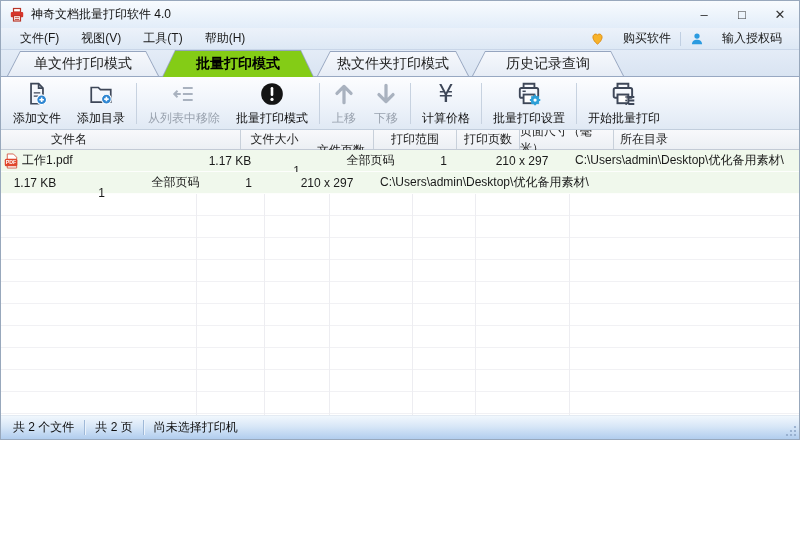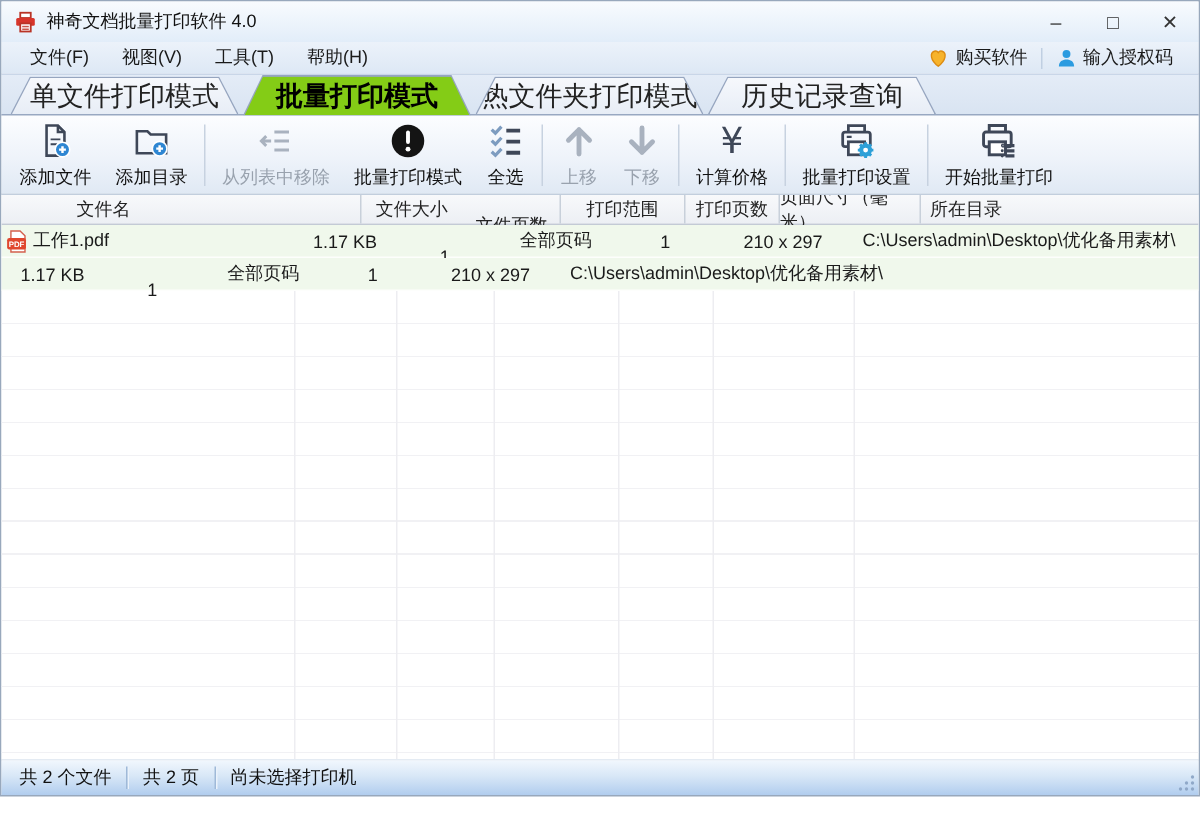--- a/index.html
+++ b/index.html
@@ -1,45 +1,45 @@
 <!DOCTYPE html>
 <html><head>
 <meta charset="utf-8">
 <style>
   * { box-sizing: border-box; margin: 0; padding: 0; }
   html,body { width:800px; height:559px; }
   body { font-family:"Liberation Sans", sans-serif; font-size:12px; color:#1a1a1a; background:#fff; }
-  .window { width:800px; height:531px; display:flex; flex-direction:column; border:1px solid #98a8bc; background:#fff; }
+  .window { width:800px; height:440px; display:flex; flex-direction:column; border:1px solid #98a8bc; background:#fff; }
 
   
   .titlebar { height:27px; flex:none; display:flex; align-items:center; padding-left:8px;
               background:linear-gradient(#f8fbfe,#e2edf9); }
   .titlebar .app-icon { width:16px; height:16px; flex:none; }
   .titlebar .title { margin-left:6px; color:#111; }
   .win-controls { margin-left:auto; display:flex; height:100%; }
   .win-btn { width:38px; display:flex; align-items:center; justify-content:center;
              font-size:13px; color:#333; cursor:default; }
 
   
   .menubar { height:22px; flex:none; display:flex; align-items:center; padding:0 8px;
              background:linear-gradient(#ecf2fa,#dde8f5); border-bottom:1px solid #c9d6e8; }
   .menu-item { padding:2px 11px; }
   .menubar-right { margin-left:auto; display:flex; align-items:center; }
-  .menubar-right .mlink { display:flex; align-items:center; gap:4px; padding:0 9px; }
+  .menubar-right .mlink { display:flex; align-items:center; gap:18px; padding:0 9px; }
   .mr-sep { width:1px; height:14px; background:#c0cfe2; }
 
   
   .tabrow { height:27px; flex:none; background:linear-gradient(#e4ecf7,#d9e4f2);
             border-bottom:1px solid #98a8c2; display:flex; align-items:flex-end; padding-left:6px; position:relative; }
   .tab { position:relative; width:152px; height:25px; flex:none; margin-right:3px;
          clip-path:polygon(13px 0, calc(100% - 13px) 0, 100% 100%, 0 100%); background:#96a5bf; }
   .tab-inner { position:absolute; inset:1px 1px 0 1px;
          clip-path:polygon(12.4px 0, calc(100% - 12.4px) 0, 100% 100%, 0 100%);
          background:linear-gradient(#f6f8fc,#e7edf6); display:flex; align-items:center; justify-content:center;
-         font-size:18px; color:#222; }
+         font-size:14px; color:#222; }
   .tab.active { height:27px; margin-bottom:-1px; z-index:2; }
   .tab.active .tab-inner { background:#84cc16; font-weight:bold; color:#000; }
 
   
   .toolbar { height:53px; flex:none; display:flex; align-items:stretch; padding:1px 4px 0 4px;
              background:linear-gradient(#fcfdff 0%, #eef3fa 55%, #e0e9f4 100%); border-bottom:1px solid #c2cedd; }
   .tbtn { display:flex; flex-direction:column; align-items:center; justify-content:center;
           gap:2px; padding:2px 8px; white-space:nowrap; }
   .tbtn .ticon { height:27px; display:flex; align-items:center; justify-content:center; color:#3e4758; }
   .tbtn .tlabel { font-size:12px; color:#111;font-family:Liberation Serif, serif; }
@@ -183,29 +183,20 @@
       <span class="ticon">
         <svg width="26" height="26" viewBox="0 0 24 24">
           <circle cx="12" cy="12" r="10" fill="#141414"></circle>
           <rect x="10.8" y="5.6" width="2.4" height="8.2" rx="1.2" fill="#fff"></rect>
           <circle cx="12" cy="17" r="1.5" fill="#fff"></circle>
         </svg>
       </span>
       <span class="tlabel">批量打印模式</span>
     </div>
 
-    <div class="tbtn">
-      <span class="ticon">
-        <svg width="26" height="26" viewBox="0 0 24 24" fill="none">
-          <path d="M3.5 5 L5.8 7.2 L9.5 3.2 M3.5 11.8 L5.8 14 L9.5 10 M3.5 18.6 L5.8 20.8 L9.5 16.8" stroke="#7d9cc0" stroke-width="2"></path>
-          <path d="M12.5 5.6 H21 M12.5 12.4 H21 M12.5 19.2 H21" stroke="currentColor" stroke-width="2.4"></path>
-        </svg>
-      </span>
-      <span class="tlabel">全选</span>
-    </div>
 
     <div class="tsep"></div>
 
     <div class="tbtn disabled">
       <span class="ticon">
         <svg width="26" height="26" viewBox="0 0 24 24" fill="none" stroke="currentColor" stroke-width="3" stroke-linecap="round" stroke-linejoin="round">
           <path d="M12 20 V5 M5.5 11.5 L12 5 L18.5 11.5"></path>
         </svg>
       </span>
       <span class="tlabel">上移</span>

